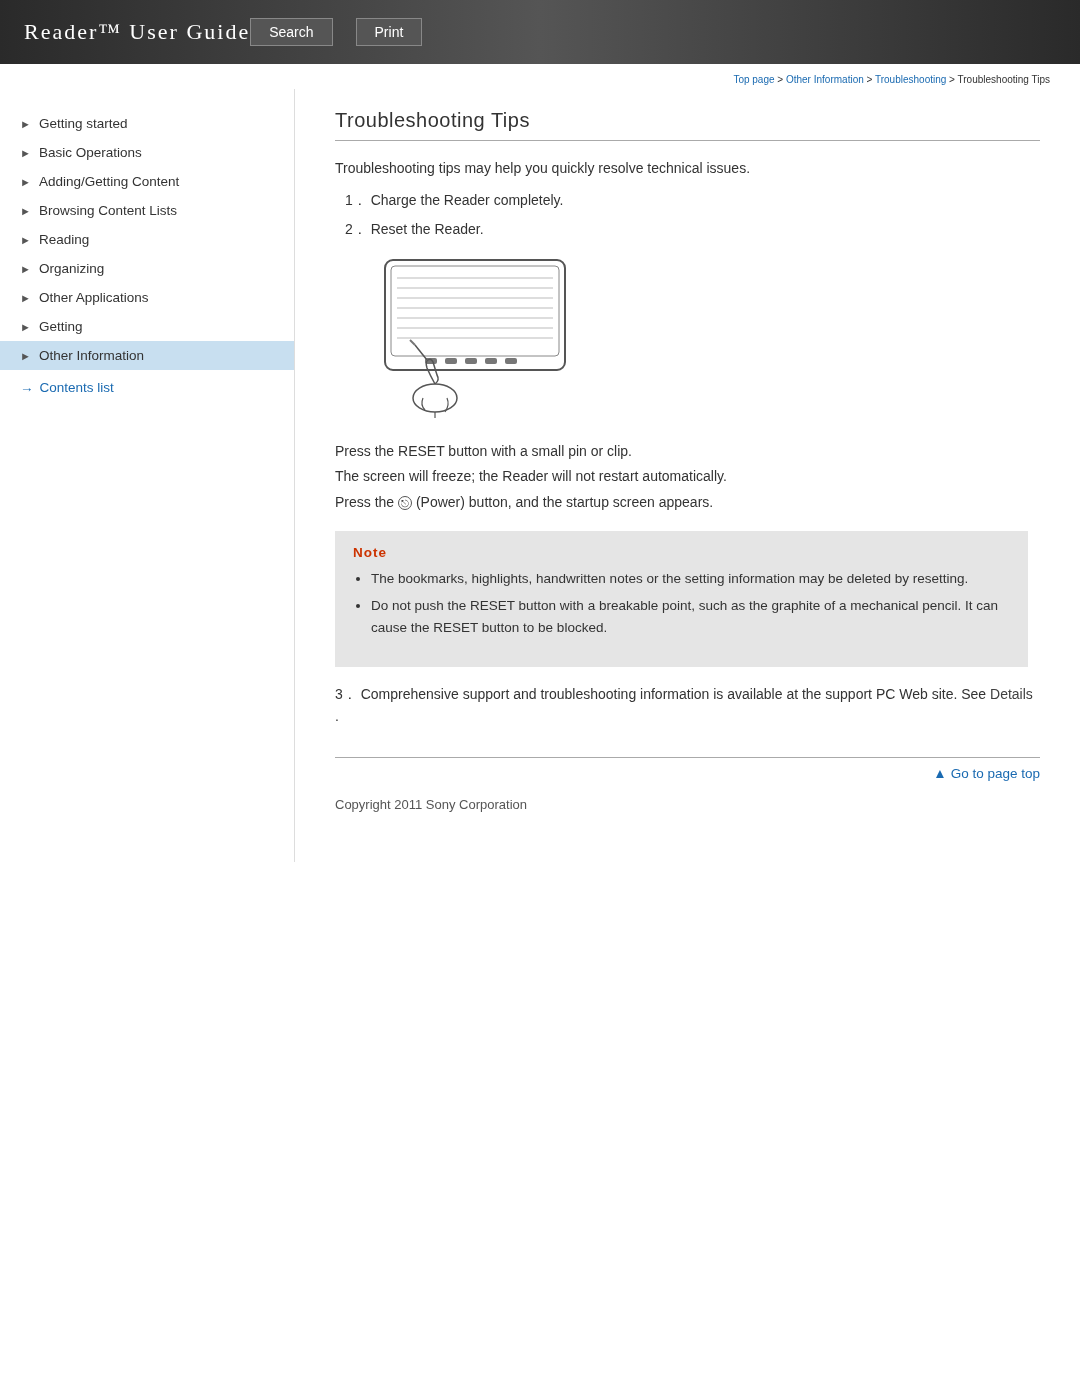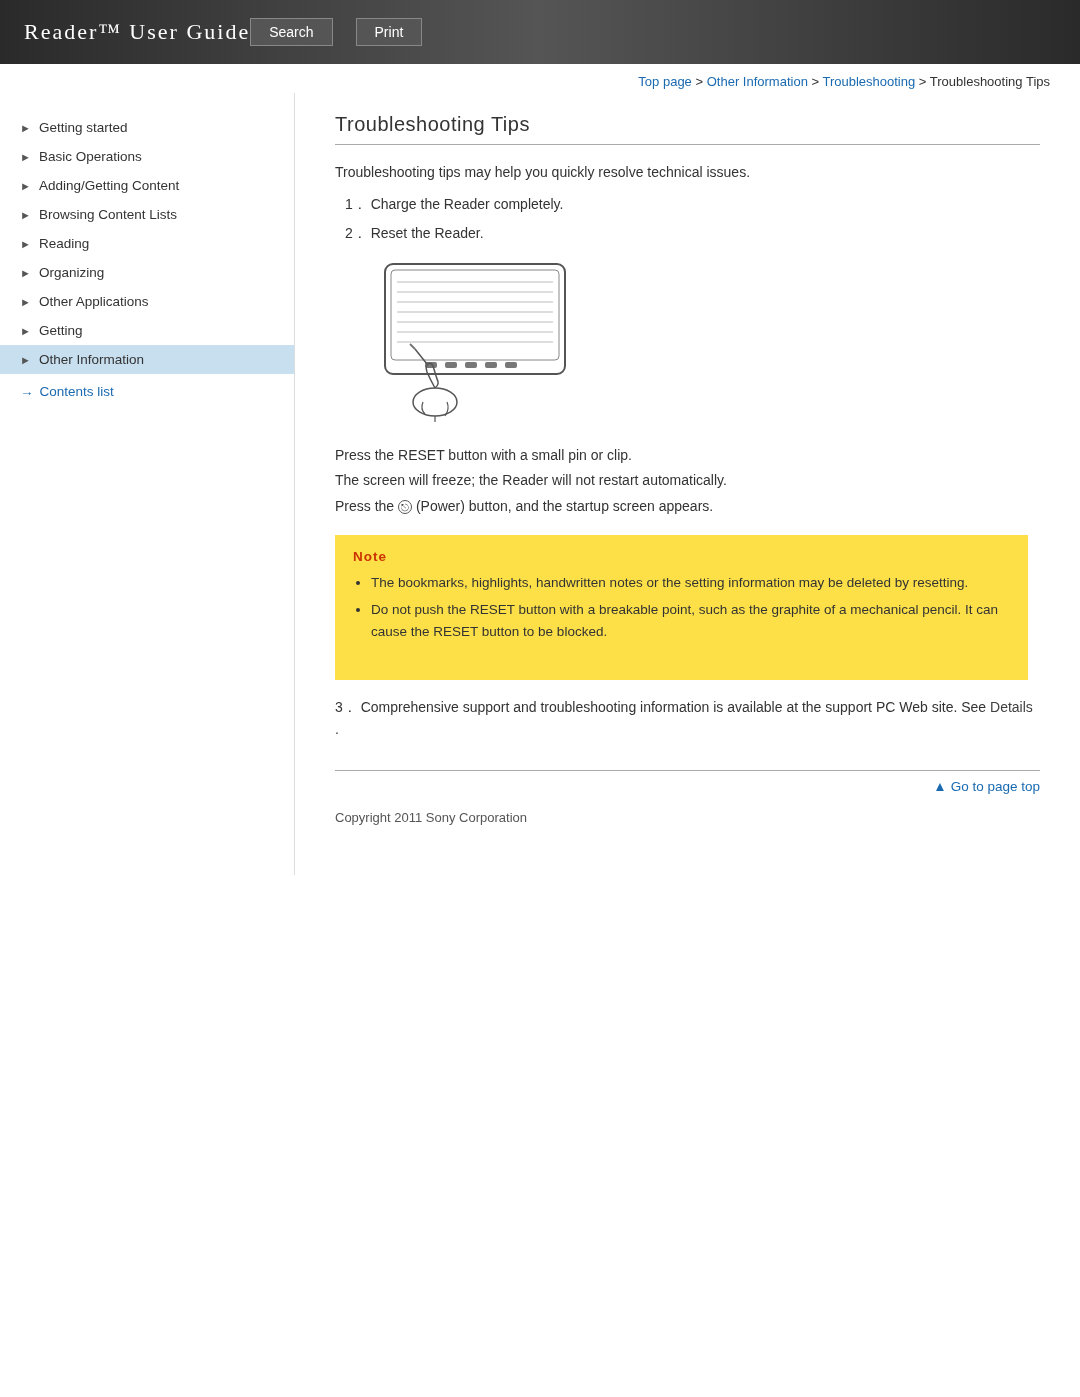--- a/index.html
+++ b/index.html
@@ -36,21 +36,21 @@
       border: 1px solid #888;
       padding: 5px 18px;
       font-size: 14px;
       cursor: pointer;
     }
 
     
     .breadcrumb {
       text-align: right;
       padding: 10px 30px 4px 30px;
-      font-size: 13px;
+      font-size: 10px;
       color: #1a6ab1;
     }
     .breadcrumb a { color: #1a6ab1; text-decoration: none; }
     .breadcrumb span { color: #333; }
 
     
     .layout {
       display: flex;
       padding: 0;
     }
@@ -127,23 +127,23 @@
     
 
     .press-texts {
       margin: 8px 0 4px 0;
       font-size: 14px;
       line-height: 1.8;
     }
 
     
     .note-box {
-      background: #fde047;
+      background: #e5e5e5;
       border: none;
-      padding: 14px 18px 31px 18px;
+      padding: 14px 18px 22px 18px;
       margin: 16px 12px 16px 0;
     }
     .note-title {
       color: #cc3300;
       font-size: 13.5px;
       font-weight: bold;
       margin-bottom: 8px;
       letter-spacing: 1px;
     }
     .note-list {

